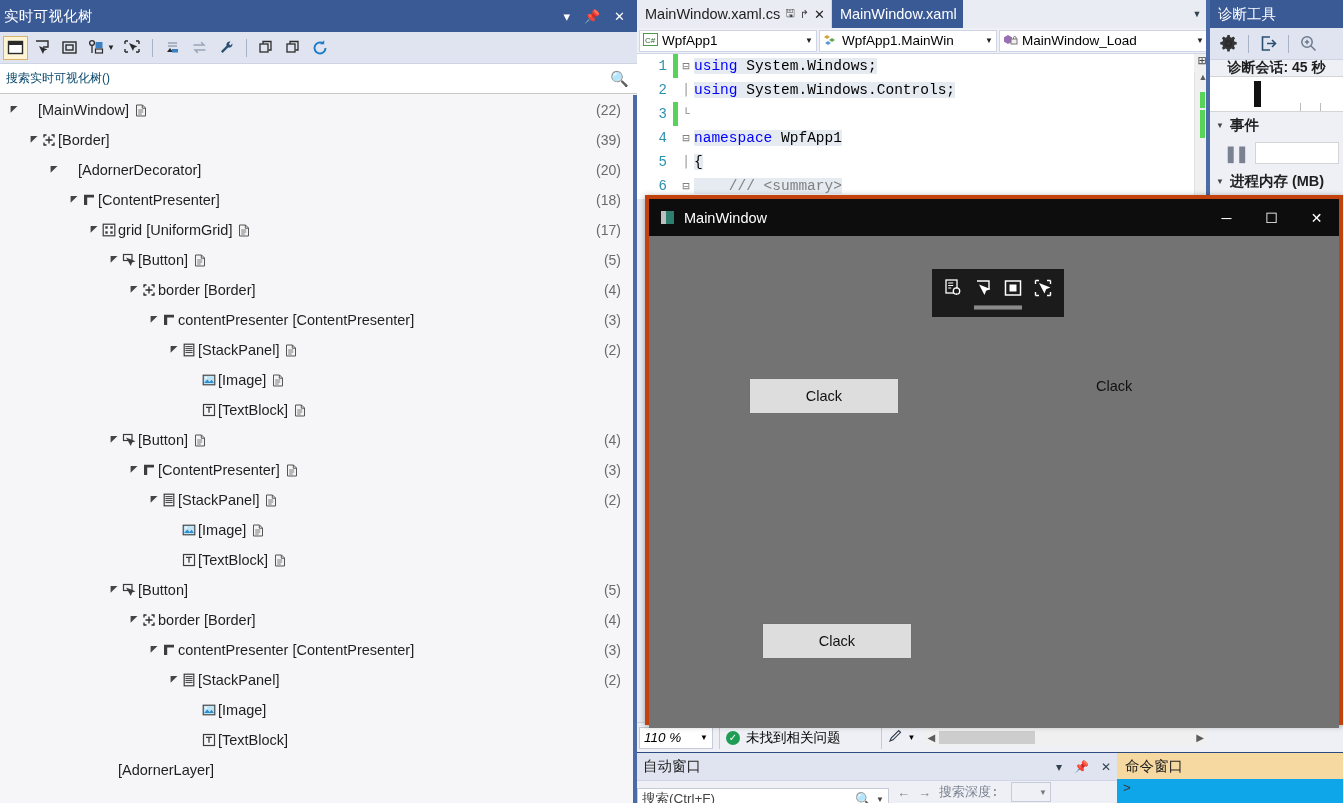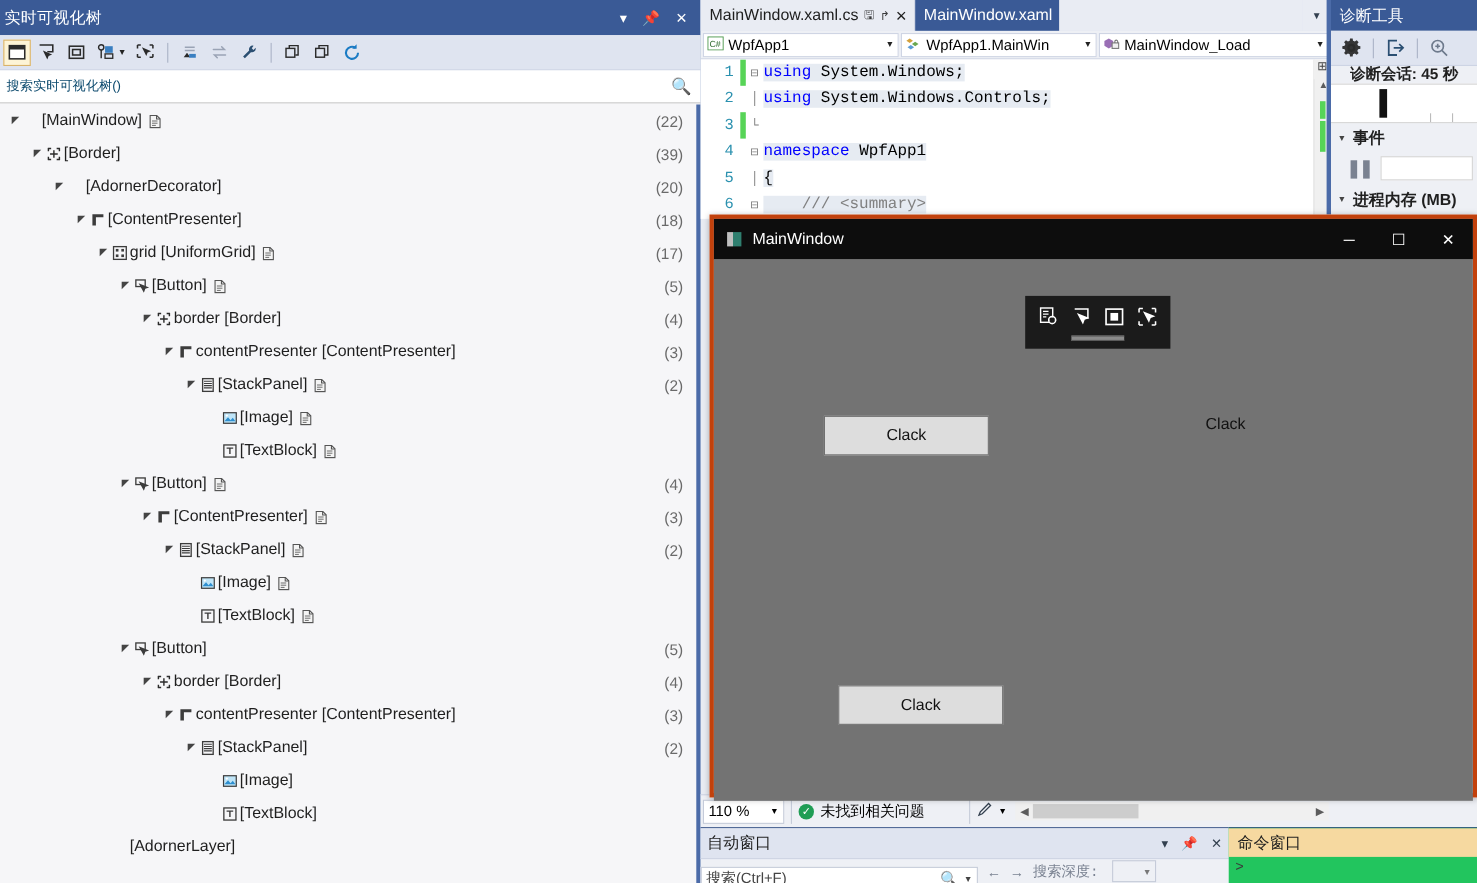--- a/index.html
+++ b/index.html
@@ -82,21 +82,21 @@
   .cline .txt { white-space: pre; }
   .k { color: #0000ff; } .cm { color: #808080; }
   .hl { background: #e6ebf2; }
   #code-scroll { position:absolute; right:0; top:0; width:16px; bottom:0; background:#f0f0f0; border-left:1px solid #e2e2e2;}
   #code-split { position:absolute; right:0; top:0; width:16px; height:18px; background:#f0f0f0; color:#444; font-size:11px; text-align:center;}
 
   #statusbar { position:absolute; left:637px; top:722px; width:573px; height:30px;
                background:#eef0f5; border-top:1px solid #cfd5e4; display:flex; align-items:center; font-size:13.5px;}
   .zoombox { width:74px; height:22px; margin-left:2px; background:#ffffff; border:1px solid #c5cbd9;
              display:flex; align-items:center; padding:0 4px; cursor:pointer;}
-  .zoombox .zv { flex:1; } .zoombox .dd{font-size:8px;}
+  .zoombox .zv { flex:1;font-style:italic; } .zoombox .dd{font-size:8px;}
   .sb-sep { width:1px; height:22px; background:#c5cbd9; margin:0 6px;}
   .okicon { width:14px; height:14px; border-radius:50%; background:#1f9d55; color:#fff; font-size:10px;
             display:flex; align-items:center; justify-content:center; margin-right:6px;}
   .hscroll { flex:1; display:flex; align-items:center; height:17px; background:#f0f0f0; margin-right:2px;}
   .hscroll .ar { width:16px; text-align:center; color:#5c5c5c; font-size:10px;}
   .hscroll .thumb { width:96px; height:13px; background:#cdcdcd; }
 
   
   #diag { position:absolute; left:1210px; top:0; width:133px; height:752px; background:#eef0f5;}
   #diag-title { height:28px; background:#3a5a96; color:#fff; display:flex; align-items:center; padding-left:8px; font-size:14.5px;}
@@ -117,21 +117,21 @@
   #autos-title { height:28px; background:#dfe4f0; display:flex; align-items:center; padding:0 6px 0 6px; border-bottom:1px solid #cfd5e4;}
   #autos-title .t { flex:1; font-size:14.5px; color:#1f1f1f;}
   #autos-title .btns { display:flex; gap:12px; color:#33404f; font-size:12px;}
   #autos-search { height:22px; display:flex; align-items:center; font-size:13.5px;}
   #autos-search .inp { width:252px; height:22px; background:#fff; border:1px solid #c5cbd9; display:flex; align-items:center; padding:0 4px; color:#444;margin-top:14px;}
   #autos-search .inp .ph { flex:1; }
   #autos-search .nav { display:flex; align-items:center; gap:8px; padding-left:8px; color:#7a8291; font-size:13px;}
   #autos-search .depth { color:#7a8291;font-family:Liberation Mono, monospace; }
   #autos-search .depthbox { width:40px; height:20px; background:#eef0f5; border:1px solid #c5cbd9; margin-left:4px; display:flex; align-items:center; justify-content:flex-end; padding-right:3px; font-size:8px; color:#777;}
 
-  #cmdwin { position:absolute; left:1117px; top:752px; width:226px; height:51px; background:#22c55e; border-top:1px solid #2d4a80;}
+  #cmdwin { position:absolute; left:1117px; top:752px; width:226px; height:51px; background:#0ea5e9; border-top:1px solid #2d4a80;}
   #cmdwin-title { height:26px; background:#f6d9a0; display:flex; align-items:center; padding-left:8px; font-size:14.5px; color:#1f1f1f;}
   #cmdwin-body { height:25px; padding-left:6px; padding-top:2px; font-family:"Liberation Mono", monospace; font-size:13px; color:#3a3a3a;}
   #vs-left-edge { position:absolute; left:637px; top:0; width:4px; height:752px; background:#4b6ba8; }
   #vs-right-edge { position:absolute; left:1206px; top:0; width:4px; height:752px; background:#4b6ba8; }
 
   
   #mainwin { position:absolute; left:645px; top:195px; width:698px; height:530px;
              background:#ffffff; border:4px solid #c2410c; box-shadow: 0 1px 6px rgba(0,0,0,.35);}
   #mw-title { height:37px; background:#0d0d0d; display:flex; align-items:center; color:#ffffff;}
   #mw-title .ico { width:13px; height:13px; margin:0 10px 0 12px; background:linear-gradient(90deg,#bfbfbf 0 38%, #2f7f6f 38% 100%); }

